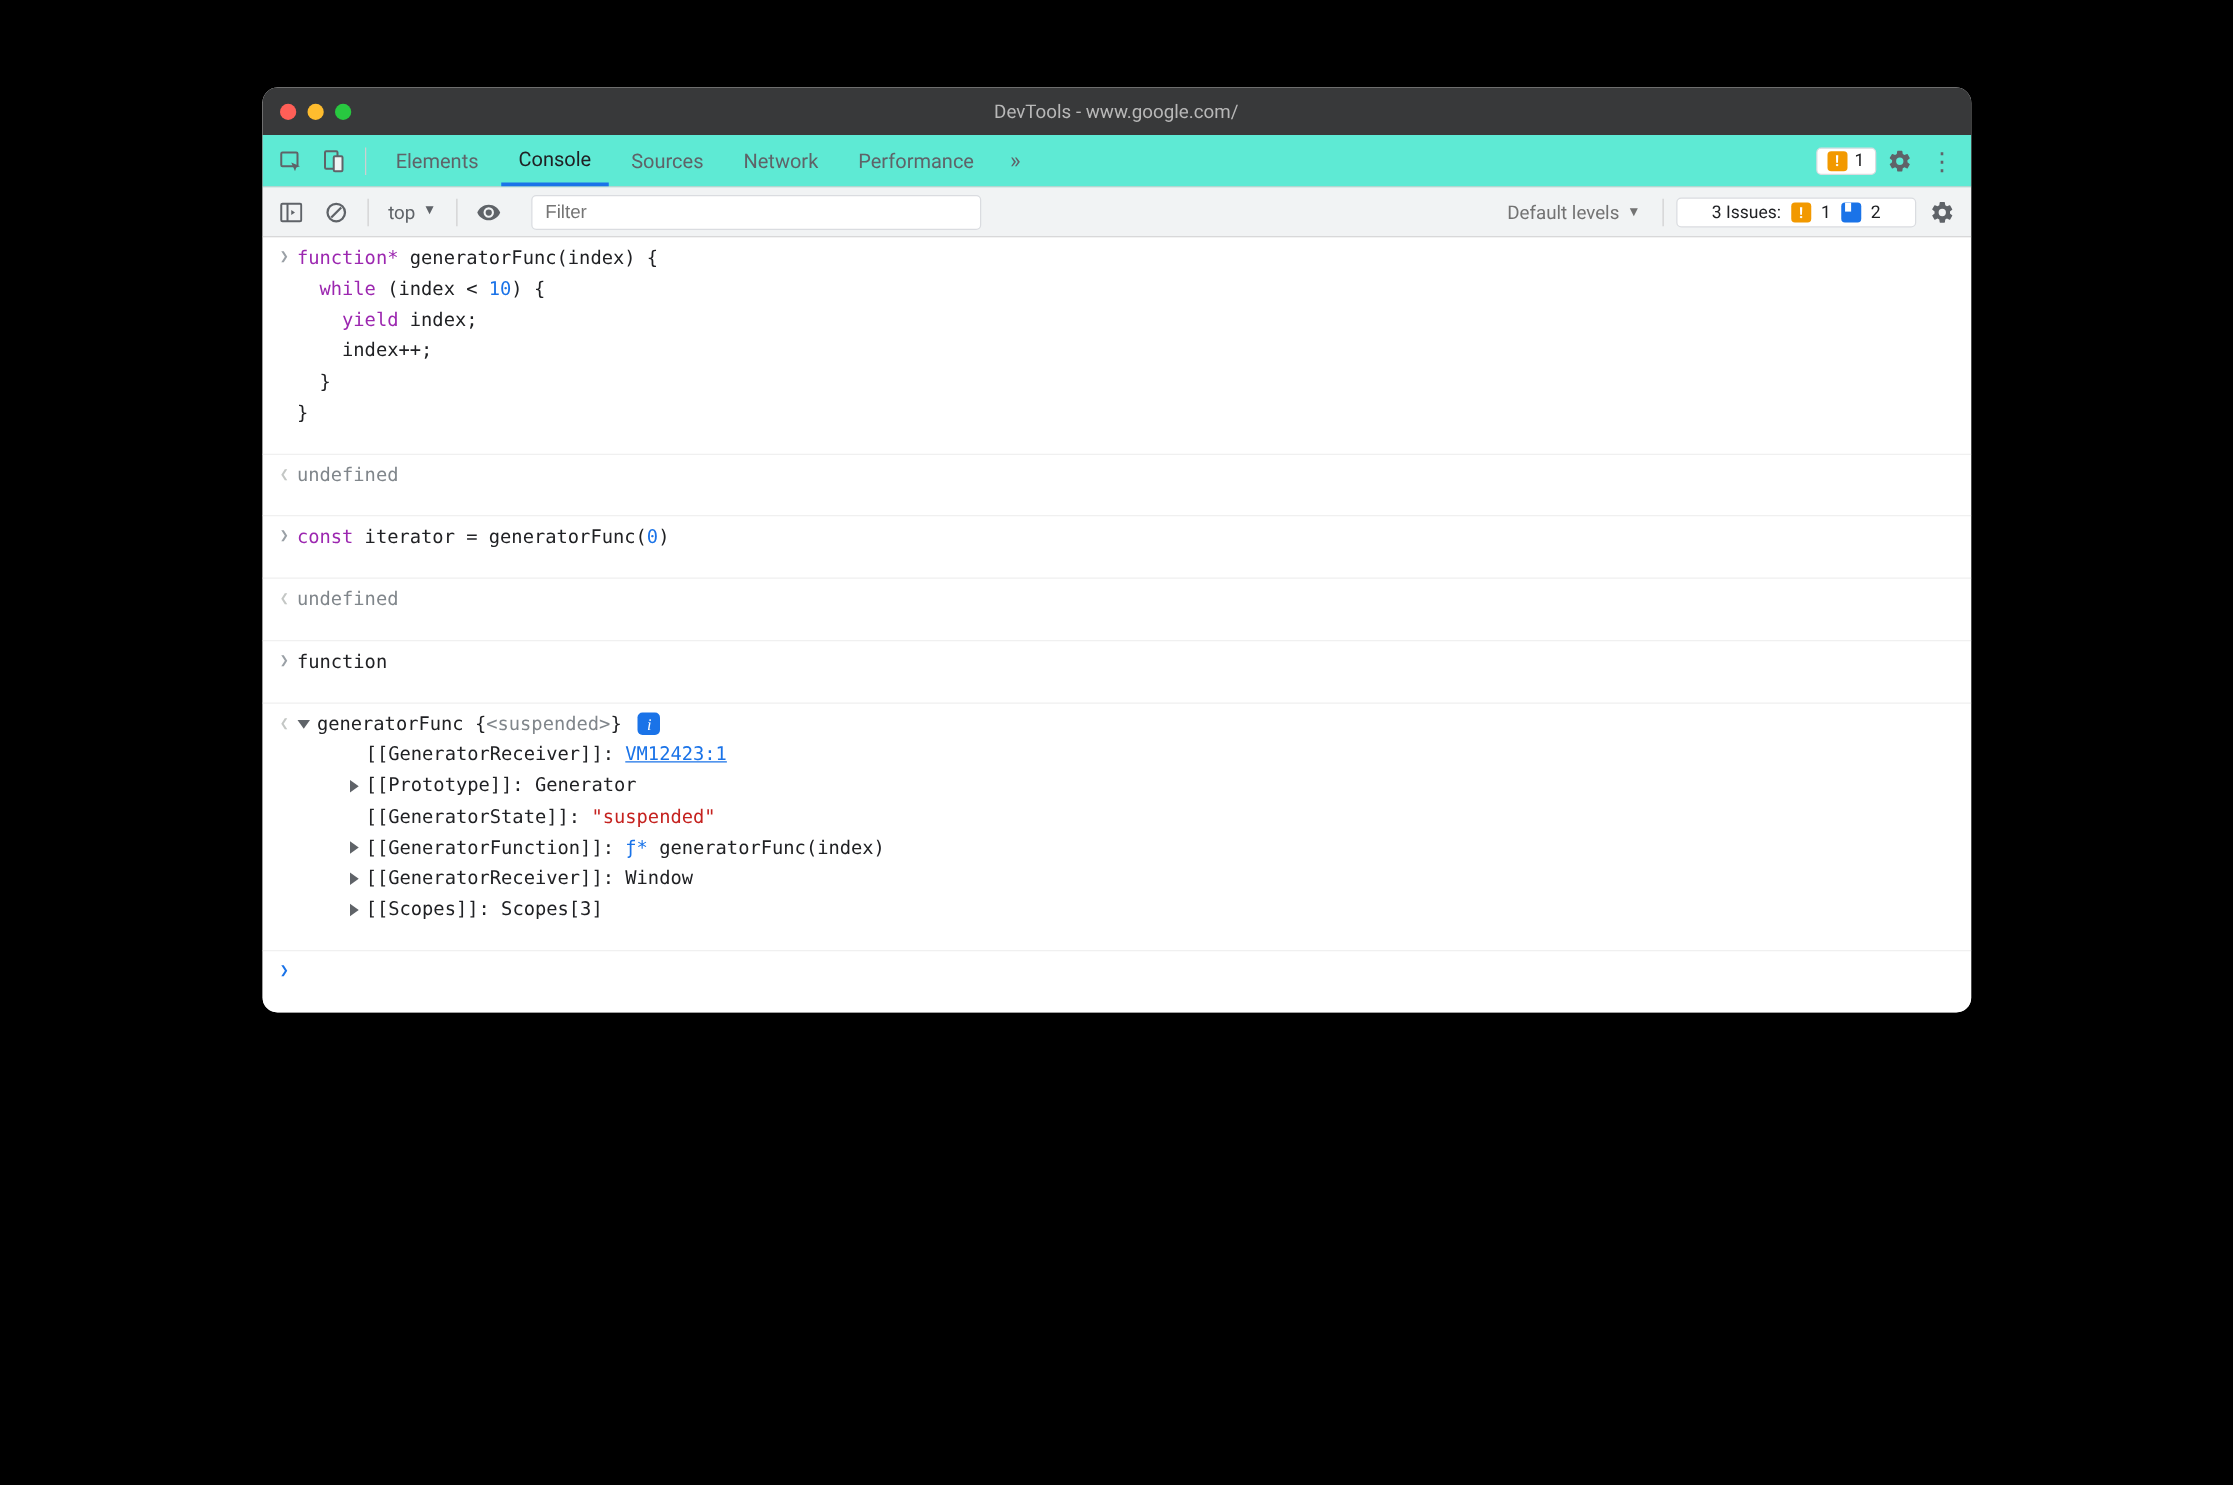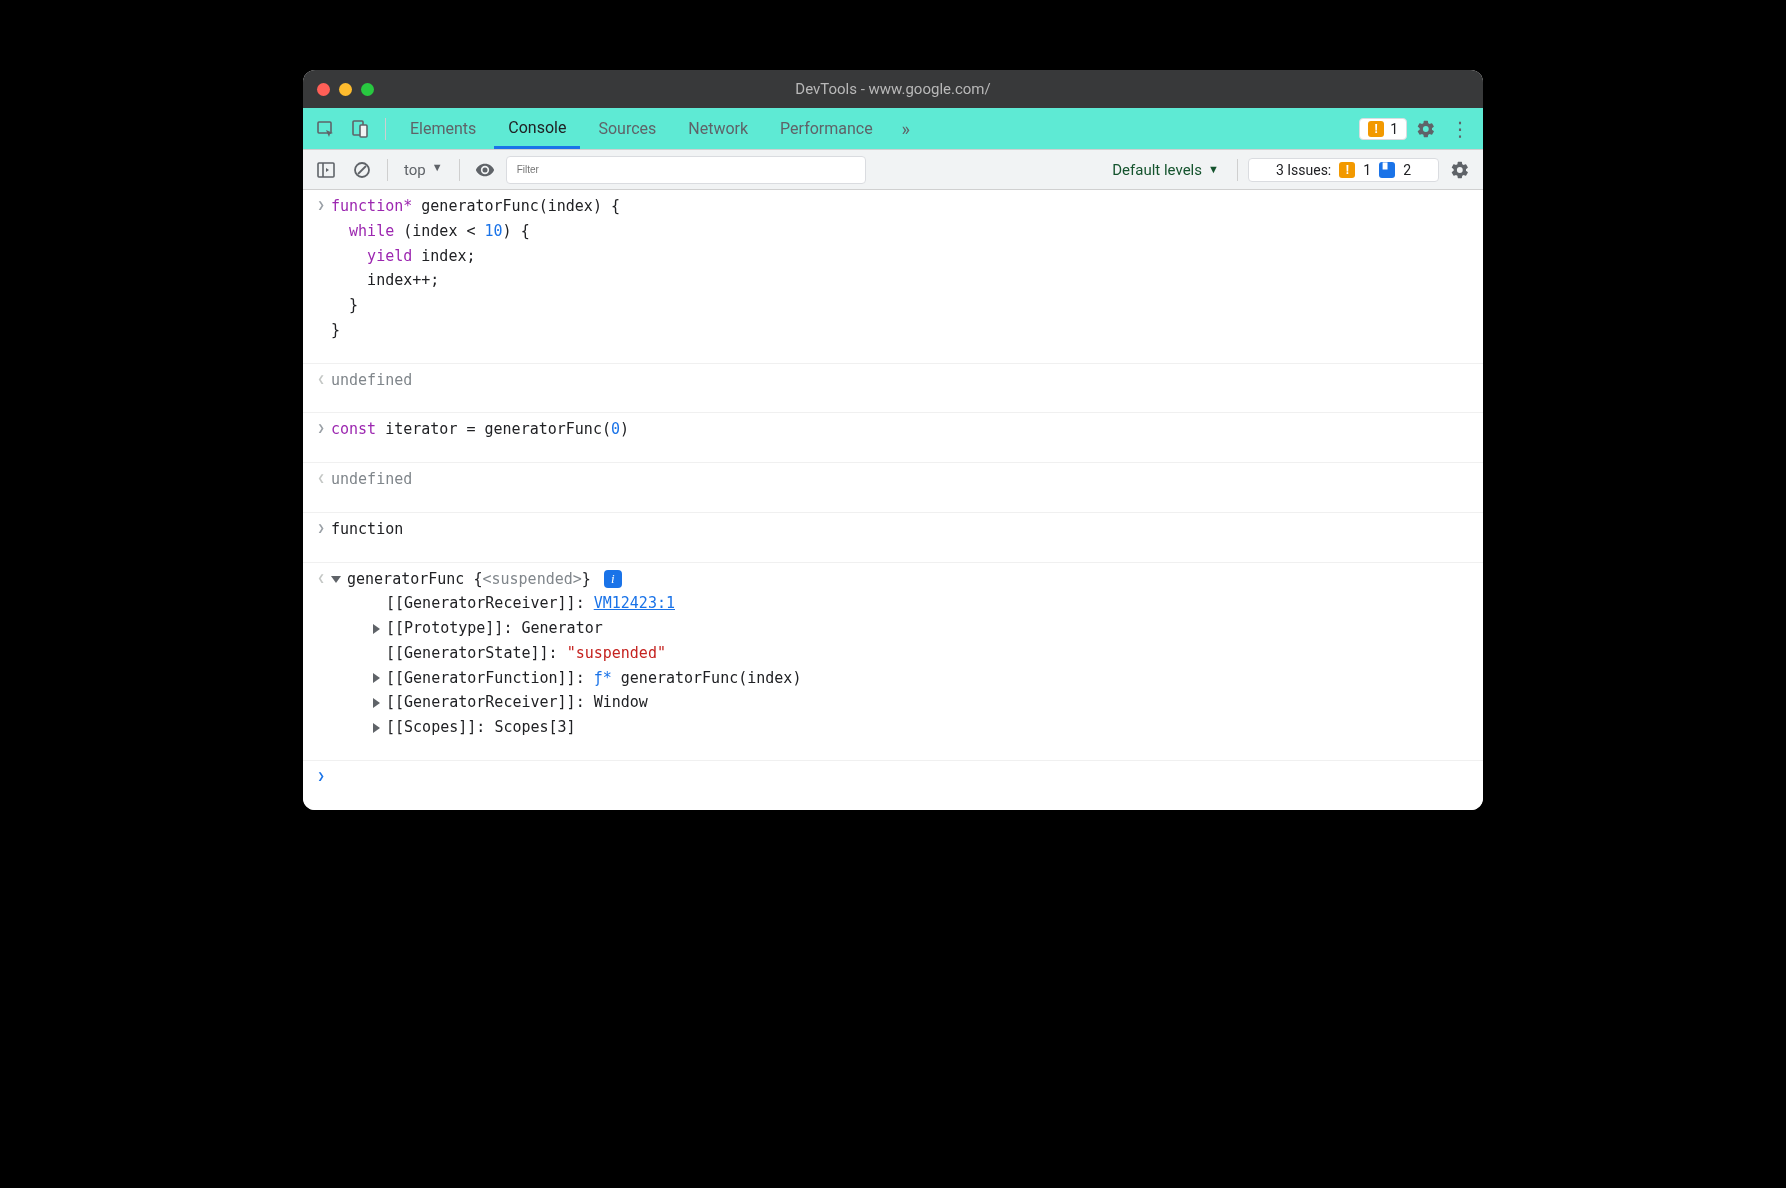--- a/index.html
+++ b/index.html
@@ -7,21 +7,21 @@
     background: #000;
     width: 1786px;
     height: 1188px;
     font-family: -apple-system, BlinkMacSystemFont, "Segoe UI", Roboto, sans-serif;
     display: flex;
     align-items: flex-start;
     justify-content: center;
     padding-top: 70px;
   }
   .window {
-    width: 1180px;
+    width: 1367px;
     background: #fff;
     border-radius: 12px;
     overflow: hidden;
     box-shadow: 0 20px 60px rgba(0,0,0,0.5);
   }
   
   .titlebar {
     background: #38393a;
     height: 38px;
     display: flex;
@@ -103,26 +103,27 @@
     display:flex;gap:6px;
     color:#5f6368;font-size:15px;padding:0 6px;cursor:pointer;
   }
   .filter-input {
     flex: 0 0 360px;
     height:28px;
     border:1px solid #dadce0;
     border-radius:4px;
     background:#fff;
     padding:0 10px;
-    font-size:10px;
+    font-size:15px;
     color:#5f6368;
+    margin-left:13px;
   }
   .levels-select {
     display:flex;align-items:center;gap:6px;
-    color:#14532d;font-size:15px;padding:0 8px;cursor:pointer;
+    color:#737373;font-size:15px;padding:0 8px;cursor:pointer;
     white-space:nowrap;
   }
   .issues-badge {
     display:flex;align-items:center;gap:8px;
     background:#fff;border:1px solid #dadce0;border-radius:4px;
     padding:3px 27px;font-size:14px;color:#202124;
     white-space:nowrap;
   }
   .issues-badge .warn-icon {
     width:16px;height:16px;background:#f29900;border-radius:3px;

